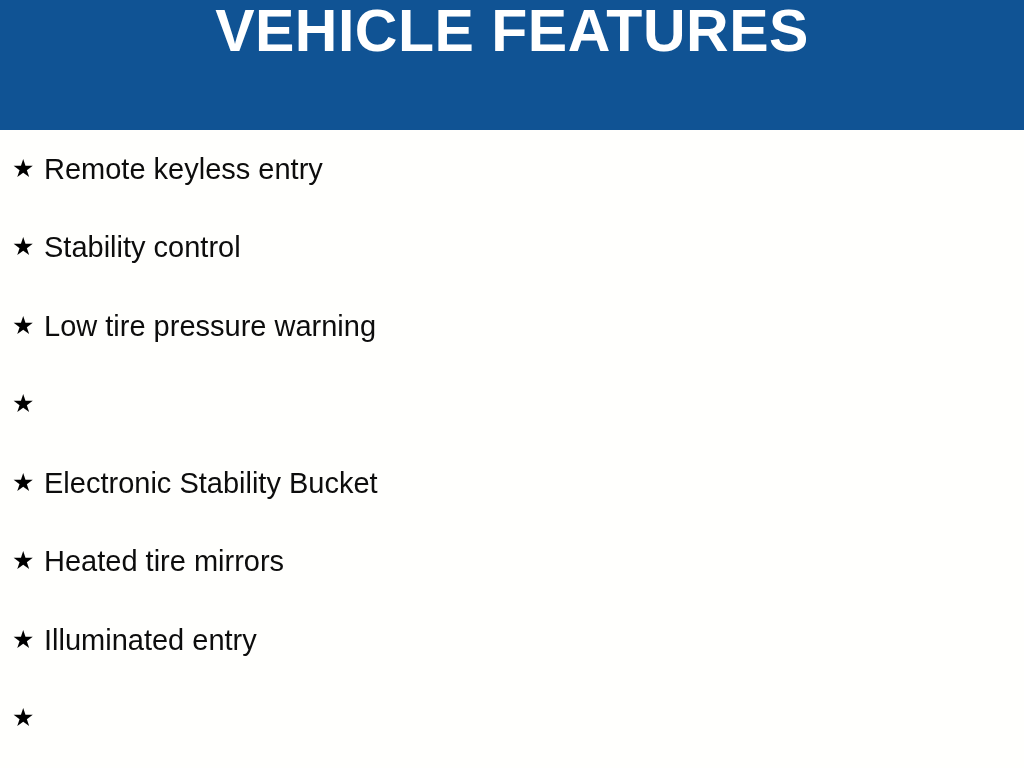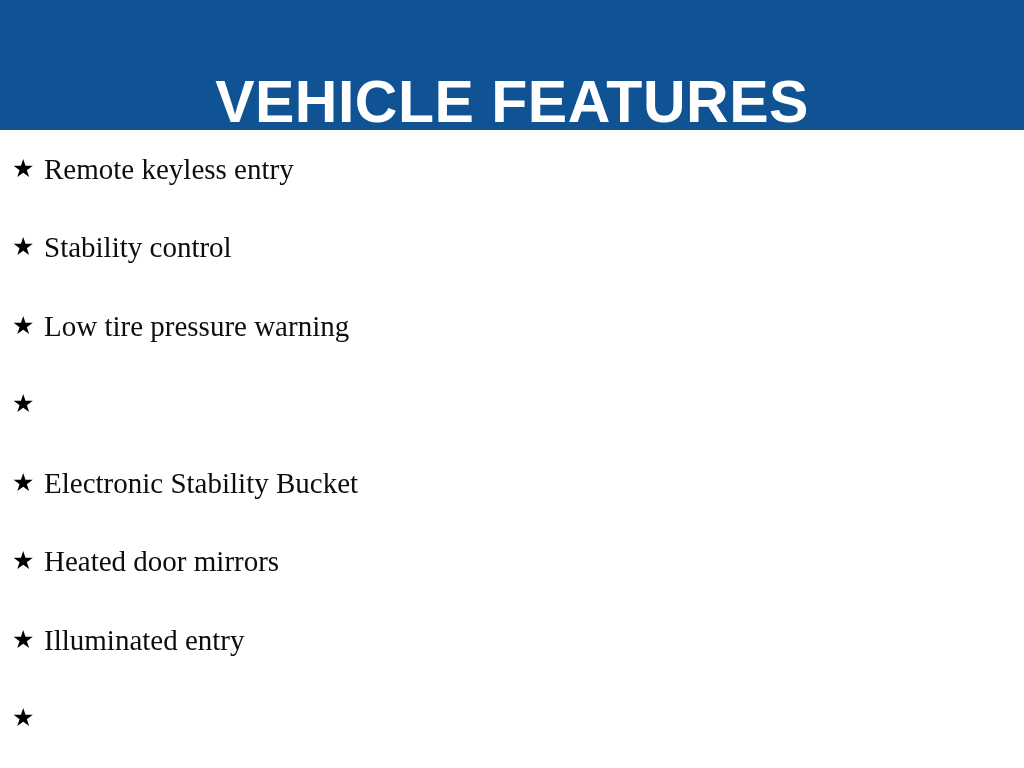--- a/index.html
+++ b/index.html
@@ -26,21 +26,21 @@
 
   
   #header-banner {
     position: absolute;
     left: 0;
     top: 0;
     width: 1024px;
     height: 130px;
     background: #105394;
     display: flex;
-    align-items: flex-end;
+    align-items: flex-start;
     justify-content: center;
     box-sizing: border-box;
   }
 
   #header-title {
     color: #ffffff;
     font-family: "Liberation Sans", sans-serif;
     font-weight: bold;
     font-size: 59px;
     letter-spacing: 0.5px;
@@ -83,21 +83,21 @@
     font-size: 25px;
     line-height: 1;
     text-align: left;
     position: relative;
     top: -1px;
   }
 
   .feature-label {
     flex: 0 1 auto;
     color: #0d0d0d;
-    font-family: Liberation Serif, serif;
+    font-family: Liberation Sans, sans-serif;
     font-size: 29px;
     font-weight: normal;
     line-height: 1.15;
     white-space: nowrap;
   }
 </style>
 </head>
 <body>
 
 <div id="slide">
@@ -121,21 +121,21 @@
     </li>
     <li class="feature-item">
       <span class="feature-bullet">★</span>
     </li>
     <li class="feature-item">
       <span class="feature-bullet">★</span>
       <span class="feature-label">Electronic Stability Bucket</span>
     </li>
     <li class="feature-item">
       <span class="feature-bullet">★</span>
-      <span class="feature-label">Heated door mirrors</span>
+      <span class="feature-label">Heated tire mirrors</span>
     </li>
     <li class="feature-item">
       <span class="feature-bullet">★</span>
       <span class="feature-label">Illuminated entry</span>
     </li>
     <li class="feature-item">
       <span class="feature-bullet">★</span>
     </li>
   </ul>
 

